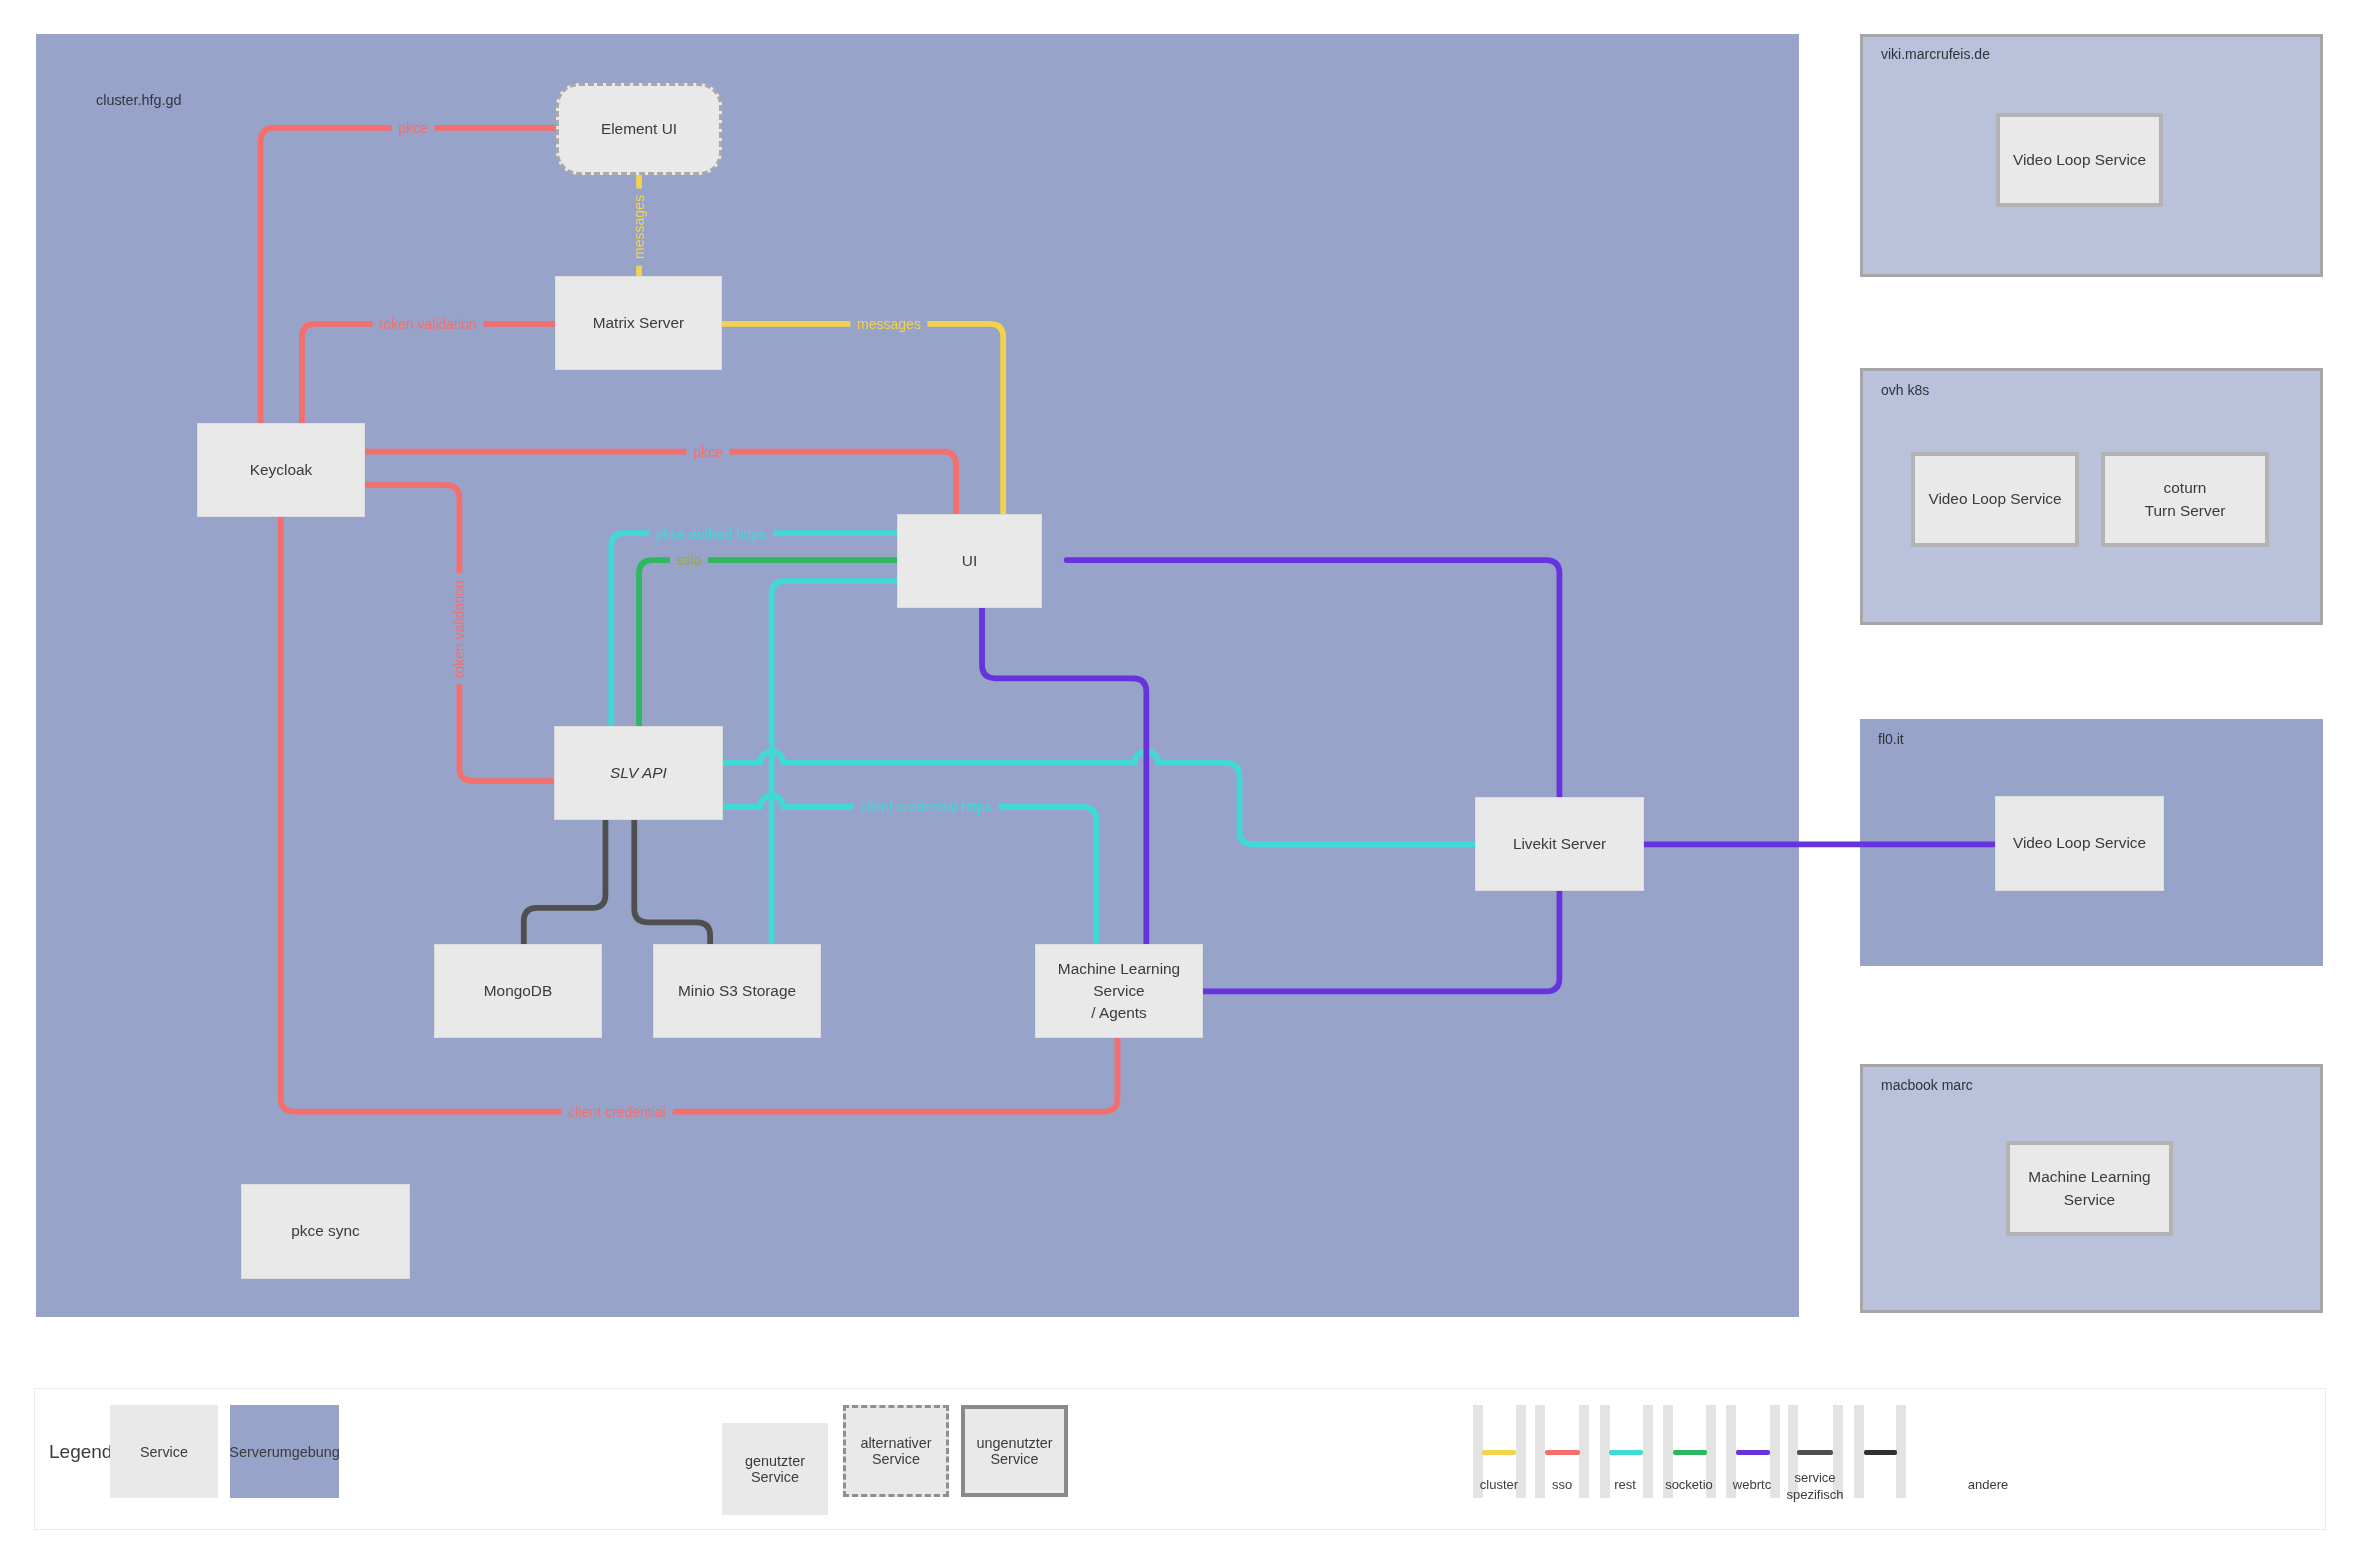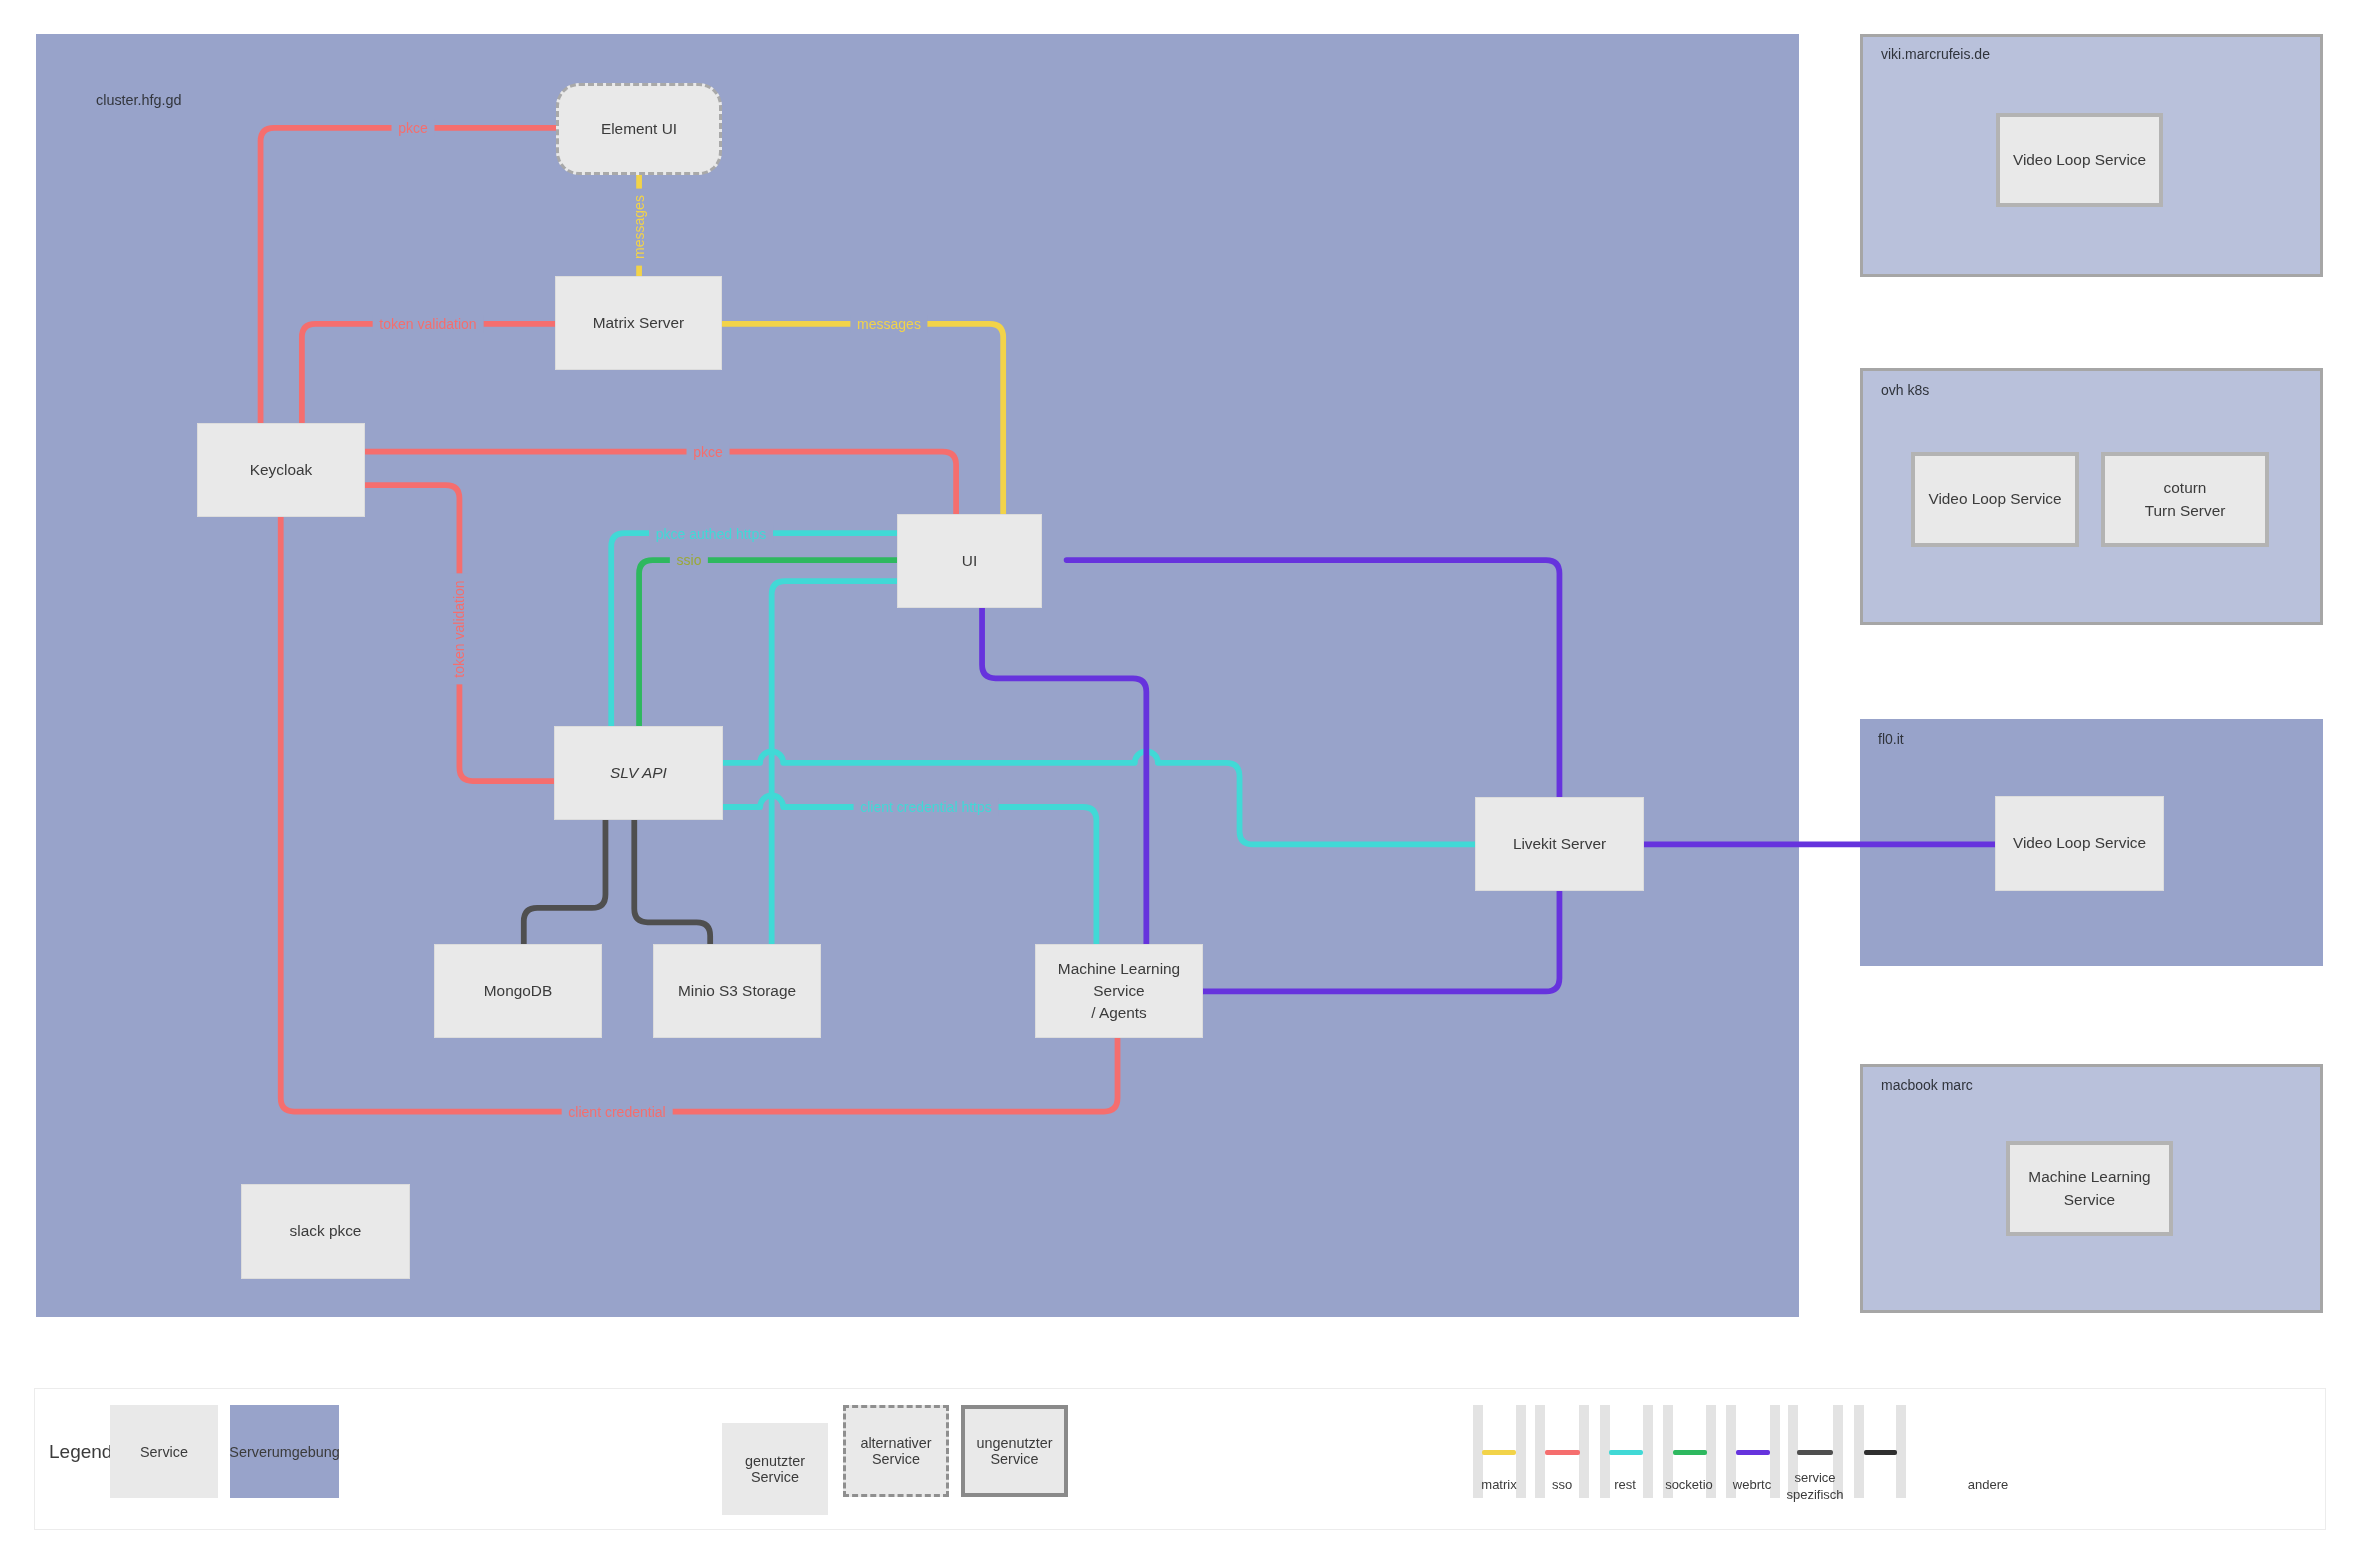--- a/index.html
+++ b/index.html
@@ -112,21 +112,21 @@
   <span>Minio S3 Storage</span>
 </div>
 <div class="node" style="left:1035px;top:944px;width:168px;height:94px;">
   <span>Machine Learning Service</span>
   <span>/ Agents</span>
 </div>
 <div class="node" style="left:1475px;top:797px;width:169px;height:94px;">
   <span>Livekit Server</span>
 </div>
 <div class="node" style="left:241px;top:1184px;width:169px;height:95px;">
-  <span>slack pkce</span>
+  <span>pkce sync</span>
 </div>
 
 <div class="node thick" style="left:1996px;top:113px;width:167px;height:94px;">
   <span>Video Loop Service</span>
 </div>
 <div class="node thick" style="left:1911px;top:452px;width:168px;height:95px;">
   <span>Video Loop Service</span>
 </div>
 <div class="node thick" style="left:2101px;top:452px;width:168px;height:95px;">
   <span>coturn</span>
@@ -165,21 +165,21 @@
 <div class="lg-box dashed" style="left:843px;top:1405px;width:106px;height:92px;">
   <span>alternativer Service</span>
 </div>
 <div class="lg-box thick" style="left:961px;top:1405px;width:107px;height:92px;">
   <span>ungenutzter Service</span>
 </div>
 
 <div class="pillar" style="left:1473px;"></div>
 <div class="pillar" style="left:1516px;"></div>
 <div class="lg-line" style="left:1482px;width:34px;background:var(--matrix);"></div>
-<span class="lg-label" style="left:1499px;">matrix</span>
+<span class="lg-label" style="left:1499px;">cluster</span>
 
 <div class="pillar" style="left:1535px;"></div>
 <div class="pillar" style="left:1579px;"></div>
 <div class="lg-line" style="left:1545px;width:35px;background:var(--sso);"></div>
 <span class="lg-label" style="left:1562px;">sso</span>
 
 <div class="pillar" style="left:1600px;"></div>
 <div class="pillar" style="left:1643px;"></div>
 <div class="lg-line" style="left:1609px;width:34px;background:var(--rest);"></div>
 <span class="lg-label" style="left:1625px;">rest</span>

